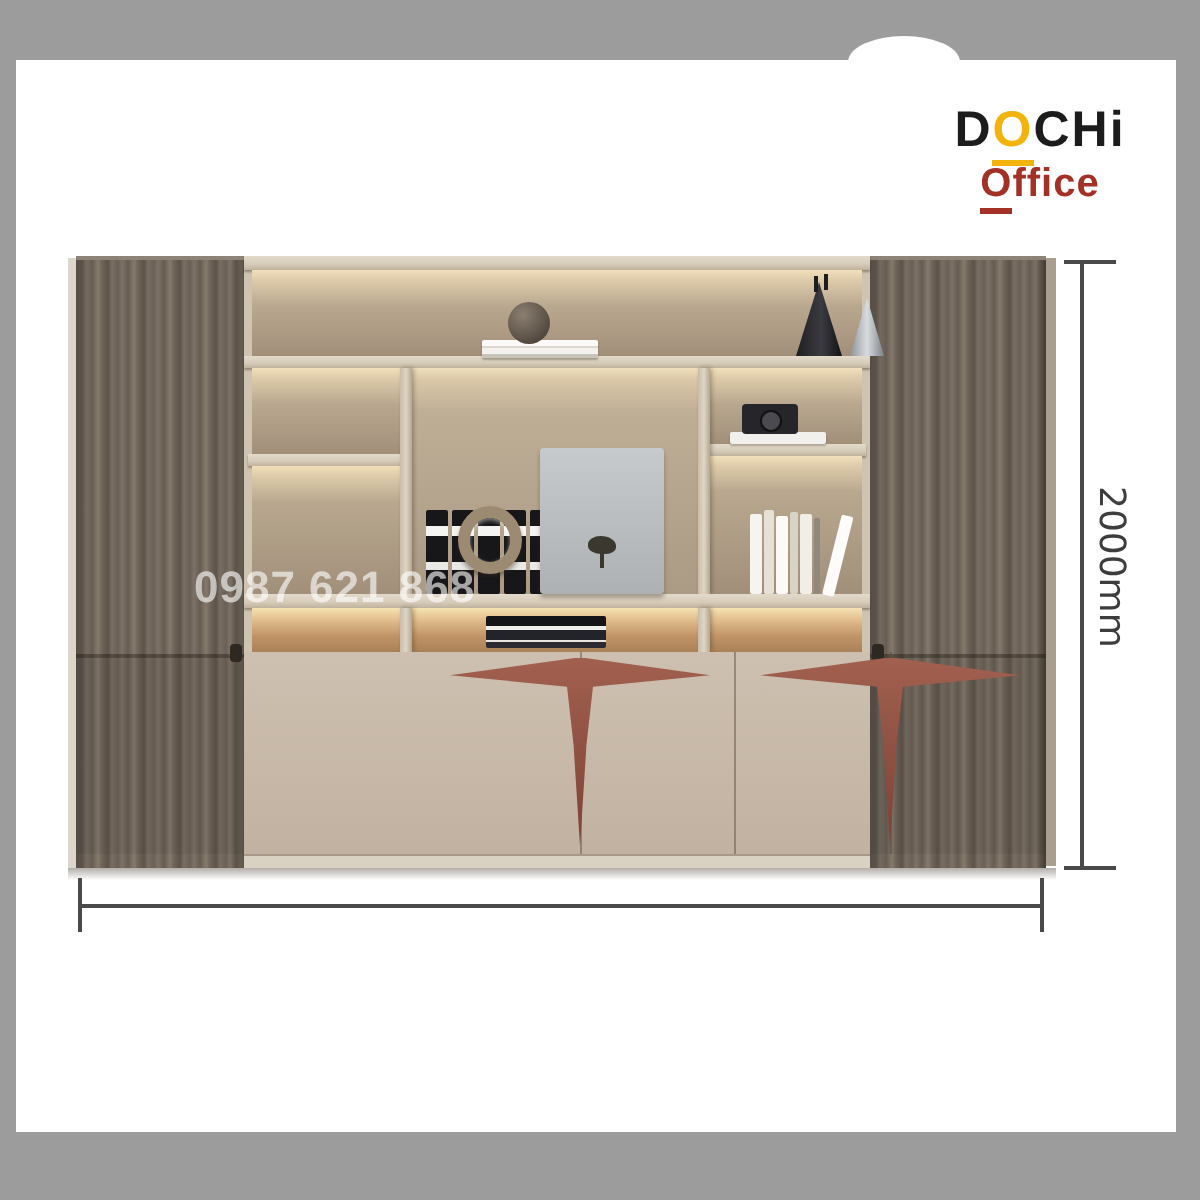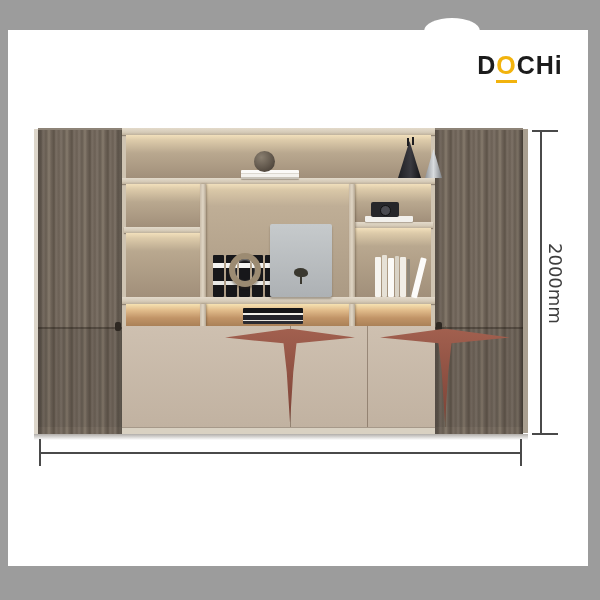--- a/index.html
+++ b/index.html
@@ -74,20 +74,21 @@
 </style>
 </head>
 <body>
 
 <div class="stage">
   <div class="card-bump"></div>
   <div class="card">
 
     <div class="logo" style="left:447px;top:23px;position:absolute;">
       <div class="logo-line1"><span>D</span><span class="logo-o-y">O</span><span>CHi</span></div>
+      <div class="logo-line2"><span class="logo-o-r">O</span><span>ffice</span></div>
     </div>
 
     <div class="cabinet" style="left:26px;top:98px;">
 
       <div class="edge-l"></div>
 
       <div class="panel wood" style="left:4px;width:84px;">
         <div class="panel-seam"></div>
         <div class="panel-lower-shade"></div>
         <div class="notch" style="right:1px;"></div>
@@ -171,20 +172,21 @@
         </div>
 
         <div class="decor flatstack" style="left:121px;top:180px;"></div>
       </div>
     </div>
 
     <div class="cab-shadow" style="left:26px;top:404px;"></div>
   </div>
 
   <div class="watermark">
+    <span>0987 621 868</span>
   </div>
 
   <div class="dim" style="left:40px;top:452px;width:481px;height:2px;"></div>
   <div class="dim" style="left:39px;top:439px;width:2px;height:27px;"></div>
   <div class="dim" style="left:520px;top:439px;width:2px;height:27px;"></div>
 
   <div class="dim" style="left:540px;top:131px;width:2px;height:303px;"></div>
   <div class="dim" style="left:532px;top:130px;width:26px;height:2px;"></div>
   <div class="dim" style="left:532px;top:433px;width:26px;height:2px;"></div>
   <div class="dim-label h-label">2000mm</div>

